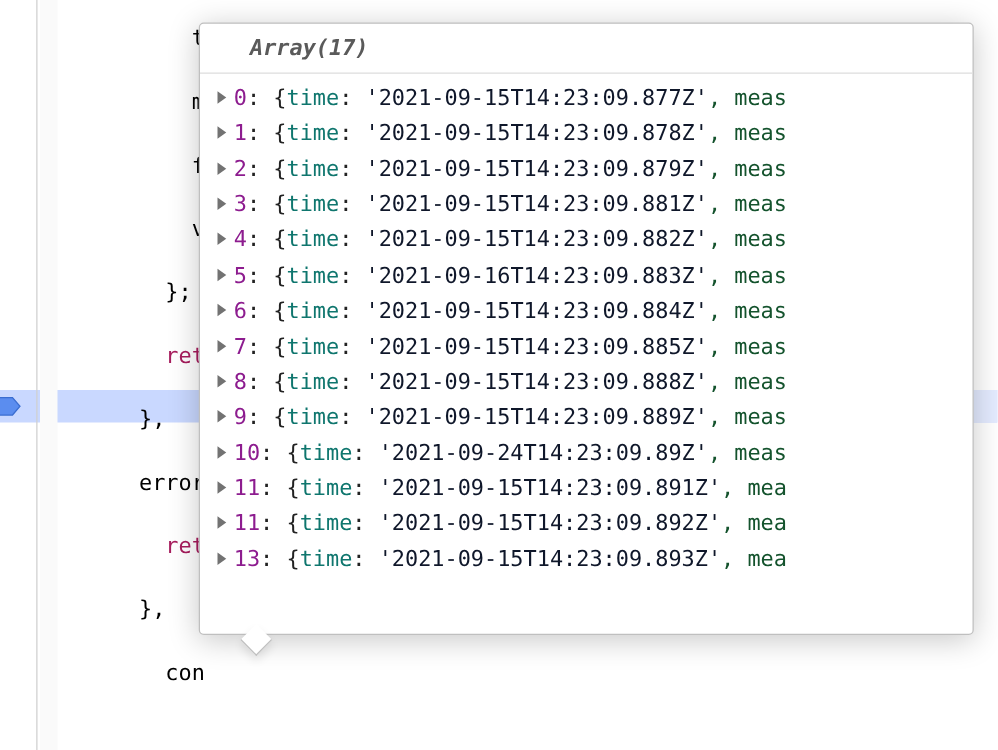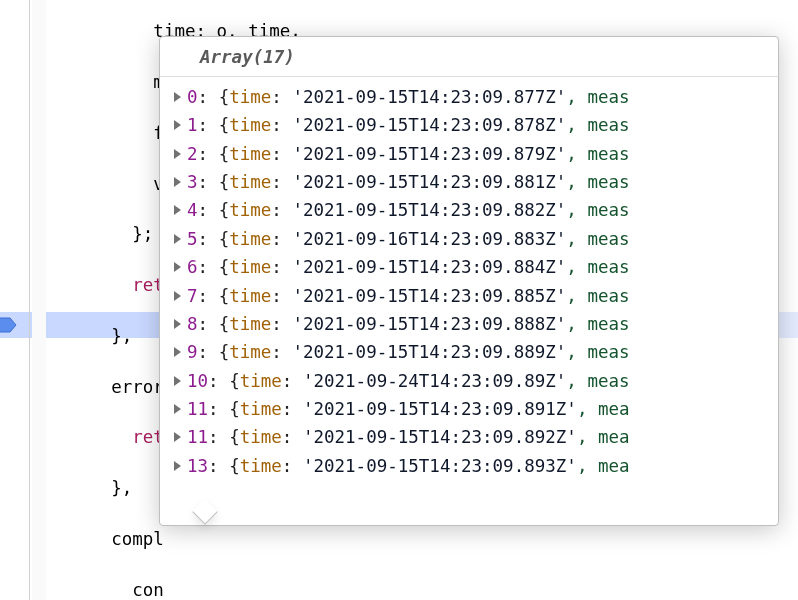--- a/index.html
+++ b/index.html
@@ -59,21 +59,21 @@
   position: absolute;
   left: -2px;
   top: 314px;
   width: 20px;
   height: 22px;
   z-index: 5;
 }
 .tooltip {
   position: absolute;
   left: 159px;
-  top: 36px;
+  top: 18px;
   width: 620px;
   height: 490px;
   background: #fff;
   border: 1px solid #bfbfbf;
   border-radius: 4px;
   box-shadow: 0 4px 24px rgba(0,0,0,0.22);
   overflow: hidden;
   padding: 8px 0 0 0;
 }
 .tooltip-pointer {
@@ -107,21 +107,21 @@
   width: 0;
   height: 0;
   border-top: 5px solid transparent;
   border-bottom: 5px solid transparent;
   border-left: 7px solid #727272;
   margin-right: 6px;
   vertical-align: 1px;
 }
 .idx { color: #8d1c8f; }
 .brace { color: #222; }
-.key { color: #a16207; }
+.key { color: #0f766e; }
 .colon { color: #222; }
 .str { color: #0f172a; }
 .more { color: #14532d; }
 </style>
 </head>
 <body>
 
 <div class="gutter"></div>
 <div class="gutter-fold"></div>
 <div class="highlight-line"></div>
@@ -137,21 +137,20 @@
 <div><span>          time: o._time,</span></div>
 <div><span>          m</span></div>
 <div><span>          f</span></div>
 <div><span>          v</span></div>
 <div><span>        };</span></div>
 <div><span>        </span><span class="kw">ret</span></div>
 <div><span>      },</span></div>
 <div><span>      error</span></div>
 <div><span>        </span><span class="kw">ret</span></div>
 <div><span>      },</span></div>
-<div><span>      compl</span></div>
 <div><span>        con</span></div>
 
 
 <div><span></span></div>
 
 
 <div><span></span></div>
 
 
 

